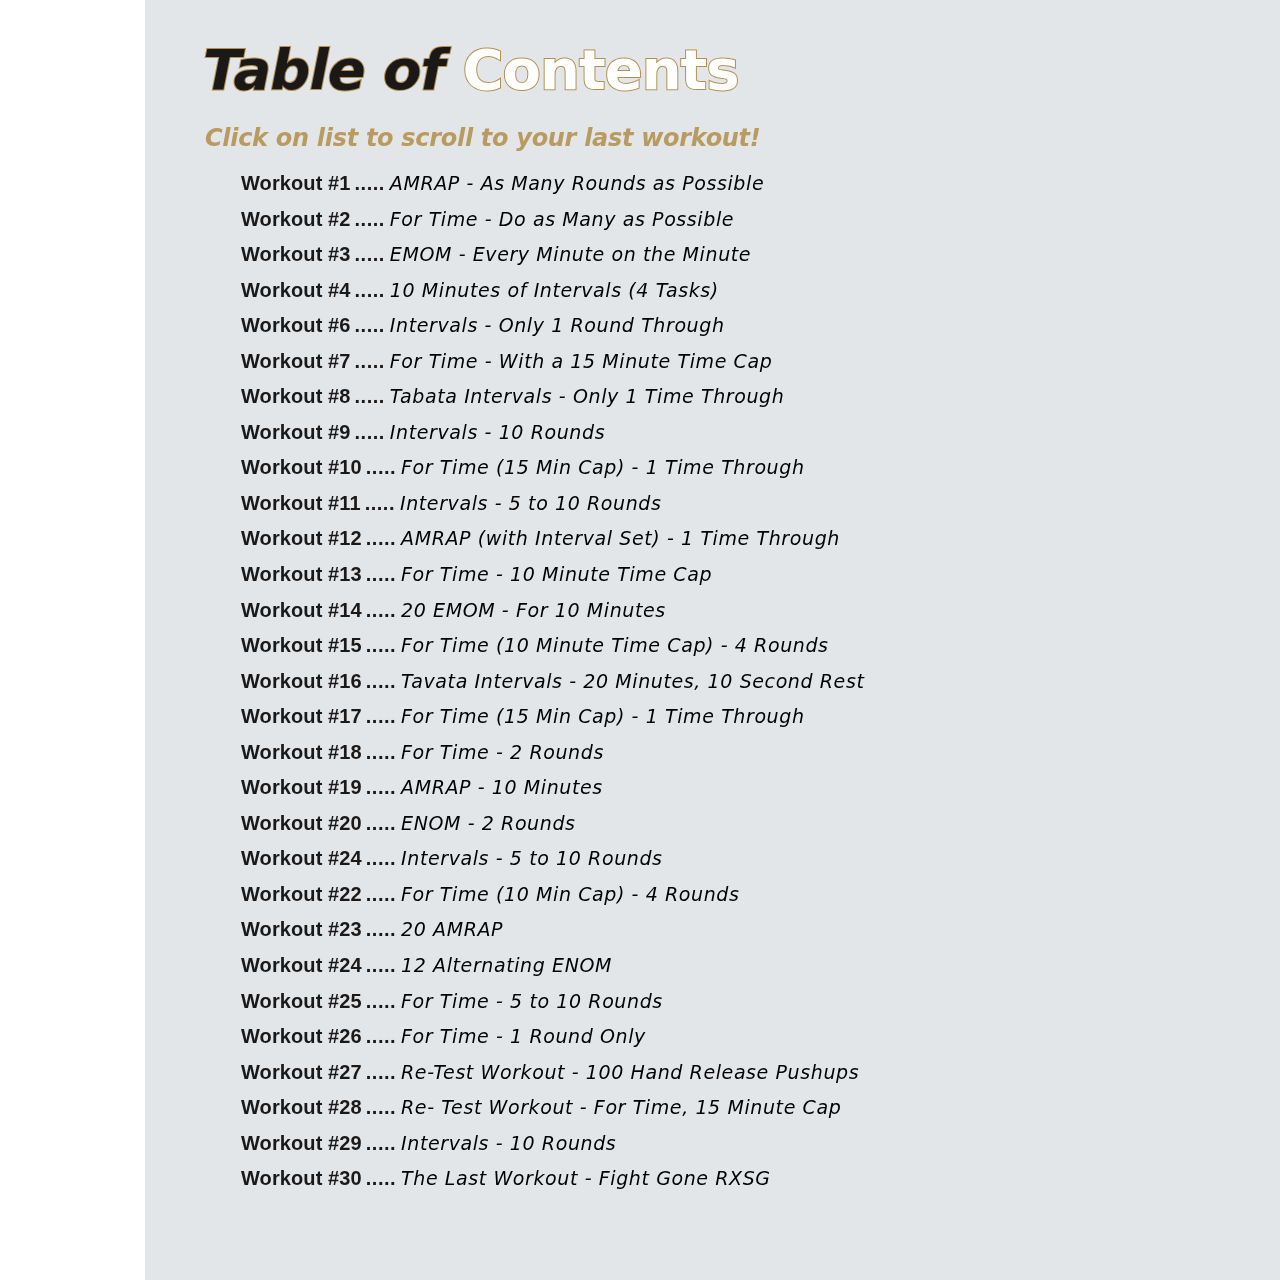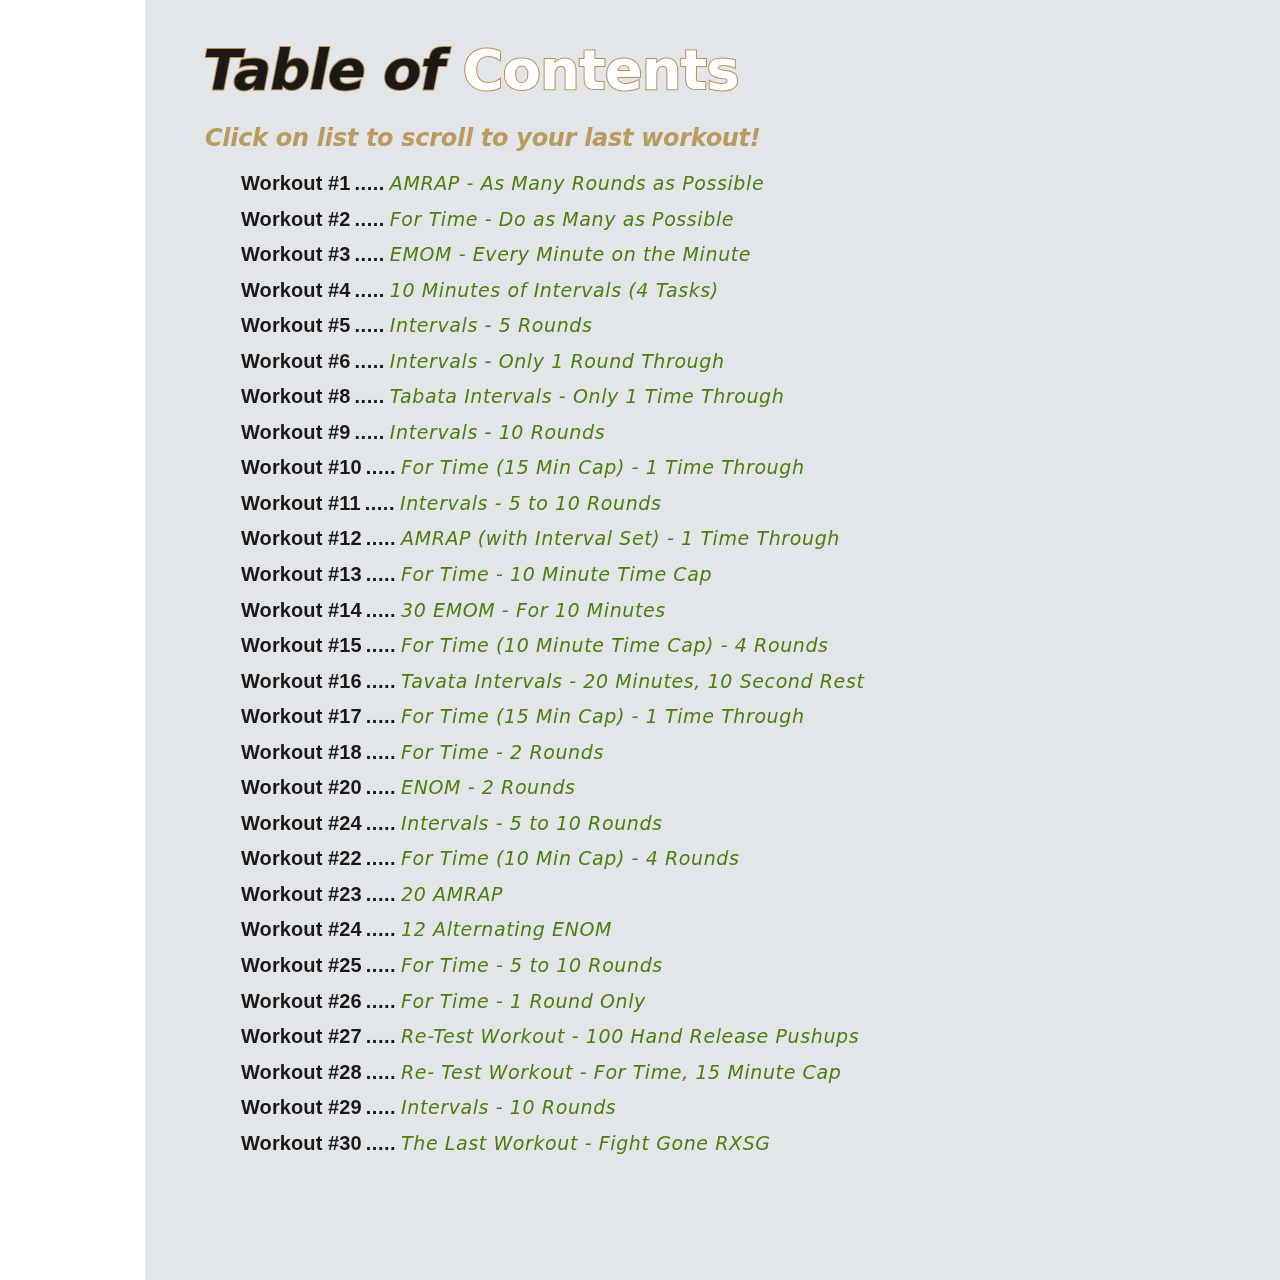--- a/index.html
+++ b/index.html
@@ -82,21 +82,21 @@
       font-weight: bold;
       font-size: 20px;
       letter-spacing: 0.5px;
       margin: 0 5px 0 4px;
     }
     .toc-desc {
       font-family: "DejaVu Sans", sans-serif;
       font-style: italic;
       font-size: 19px;
       letter-spacing: 0.6px;
-      color: #4d7c0f;
+      color: #000000;
     }
   </style>
 </head>
 <body>
 
 <div class="page">
   <h1 class="title">
     <span class="dark">Table of</span>
     <span class="light">Contents</span>
   </h1>
@@ -109,57 +109,60 @@
       <li class="toc-item">
     <span class="toc-num">Workout #2</span><span class="toc-dots">.....</span><span class="toc-desc">For Time - Do as Many as Possible</span>
   </li>
       <li class="toc-item">
     <span class="toc-num">Workout #3</span><span class="toc-dots">.....</span><span class="toc-desc">EMOM - Every Minute on the Minute</span>
   </li>
       <li class="toc-item">
     <span class="toc-num">Workout #4</span><span class="toc-dots">.....</span><span class="toc-desc">10 Minutes of Intervals (4 Tasks)</span>
   </li>
       <li class="toc-item">
-    <span class="toc-num">Workout #5</span><span class="toc-dots">.....</span><span class="toc-desc">Intervals - 5 Rounds</span>
+    <span class="toc-num">Workout #6</span><span class="toc-dots">.....</span><span class="toc-desc">Intervals - Only 1 Round Through</span>
   </li>
       <li class="toc-item">
-    <span class="toc-num">Workout #6</span><span class="toc-dots">.....</span><span class="toc-desc">Intervals - Only 1 Round Through</span>
+    <span class="toc-num">Workout #7</span><span class="toc-dots">.....</span><span class="toc-desc">For Time - With a 15 Minute Time Cap</span>
   </li>
       <li class="toc-item">
     <span class="toc-num">Workout #8</span><span class="toc-dots">.....</span><span class="toc-desc">Tabata Intervals - Only 1 Time Through</span>
   </li>
       <li class="toc-item">
     <span class="toc-num">Workout #9</span><span class="toc-dots">.....</span><span class="toc-desc">Intervals - 10 Rounds</span>
   </li>
       <li class="toc-item">
     <span class="toc-num">Workout #10</span><span class="toc-dots">.....</span><span class="toc-desc">For Time (15 Min Cap) - 1 Time Through</span>
   </li>
       <li class="toc-item">
     <span class="toc-num">Workout #11</span><span class="toc-dots">.....</span><span class="toc-desc">Intervals - 5 to 10 Rounds</span>
   </li>
       <li class="toc-item">
     <span class="toc-num">Workout #12</span><span class="toc-dots">.....</span><span class="toc-desc">AMRAP (with Interval Set) - 1 Time Through</span>
   </li>
       <li class="toc-item">
     <span class="toc-num">Workout #13</span><span class="toc-dots">.....</span><span class="toc-desc">For Time - 10 Minute Time Cap</span>
   </li>
       <li class="toc-item">
-    <span class="toc-num">Workout #14</span><span class="toc-dots">.....</span><span class="toc-desc">30 EMOM - For 10 Minutes</span>
+    <span class="toc-num">Workout #14</span><span class="toc-dots">.....</span><span class="toc-desc">20 EMOM - For 10 Minutes</span>
   </li>
       <li class="toc-item">
     <span class="toc-num">Workout #15</span><span class="toc-dots">.....</span><span class="toc-desc">For Time (10 Minute Time Cap) - 4 Rounds</span>
   </li>
       <li class="toc-item">
     <span class="toc-num">Workout #16</span><span class="toc-dots">.....</span><span class="toc-desc">Tavata Intervals - 20 Minutes, 10 Second Rest</span>
   </li>
       <li class="toc-item">
     <span class="toc-num">Workout #17</span><span class="toc-dots">.....</span><span class="toc-desc">For Time (15 Min Cap) - 1 Time Through</span>
   </li>
       <li class="toc-item">
     <span class="toc-num">Workout #18</span><span class="toc-dots">.....</span><span class="toc-desc">For Time - 2 Rounds</span>
+  </li>
+      <li class="toc-item">
+    <span class="toc-num">Workout #19</span><span class="toc-dots">.....</span><span class="toc-desc">AMRAP - 10 Minutes</span>
   </li>
       <li class="toc-item">
     <span class="toc-num">Workout #20</span><span class="toc-dots">.....</span><span class="toc-desc">ENOM - 2 Rounds</span>
   </li>
       <li class="toc-item">
     <span class="toc-num">Workout #24</span><span class="toc-dots">.....</span><span class="toc-desc">Intervals - 5 to 10 Rounds</span>
   </li>
       <li class="toc-item">
     <span class="toc-num">Workout #22</span><span class="toc-dots">.....</span><span class="toc-desc">For Time (10 Min Cap) - 4 Rounds</span>
   </li>

